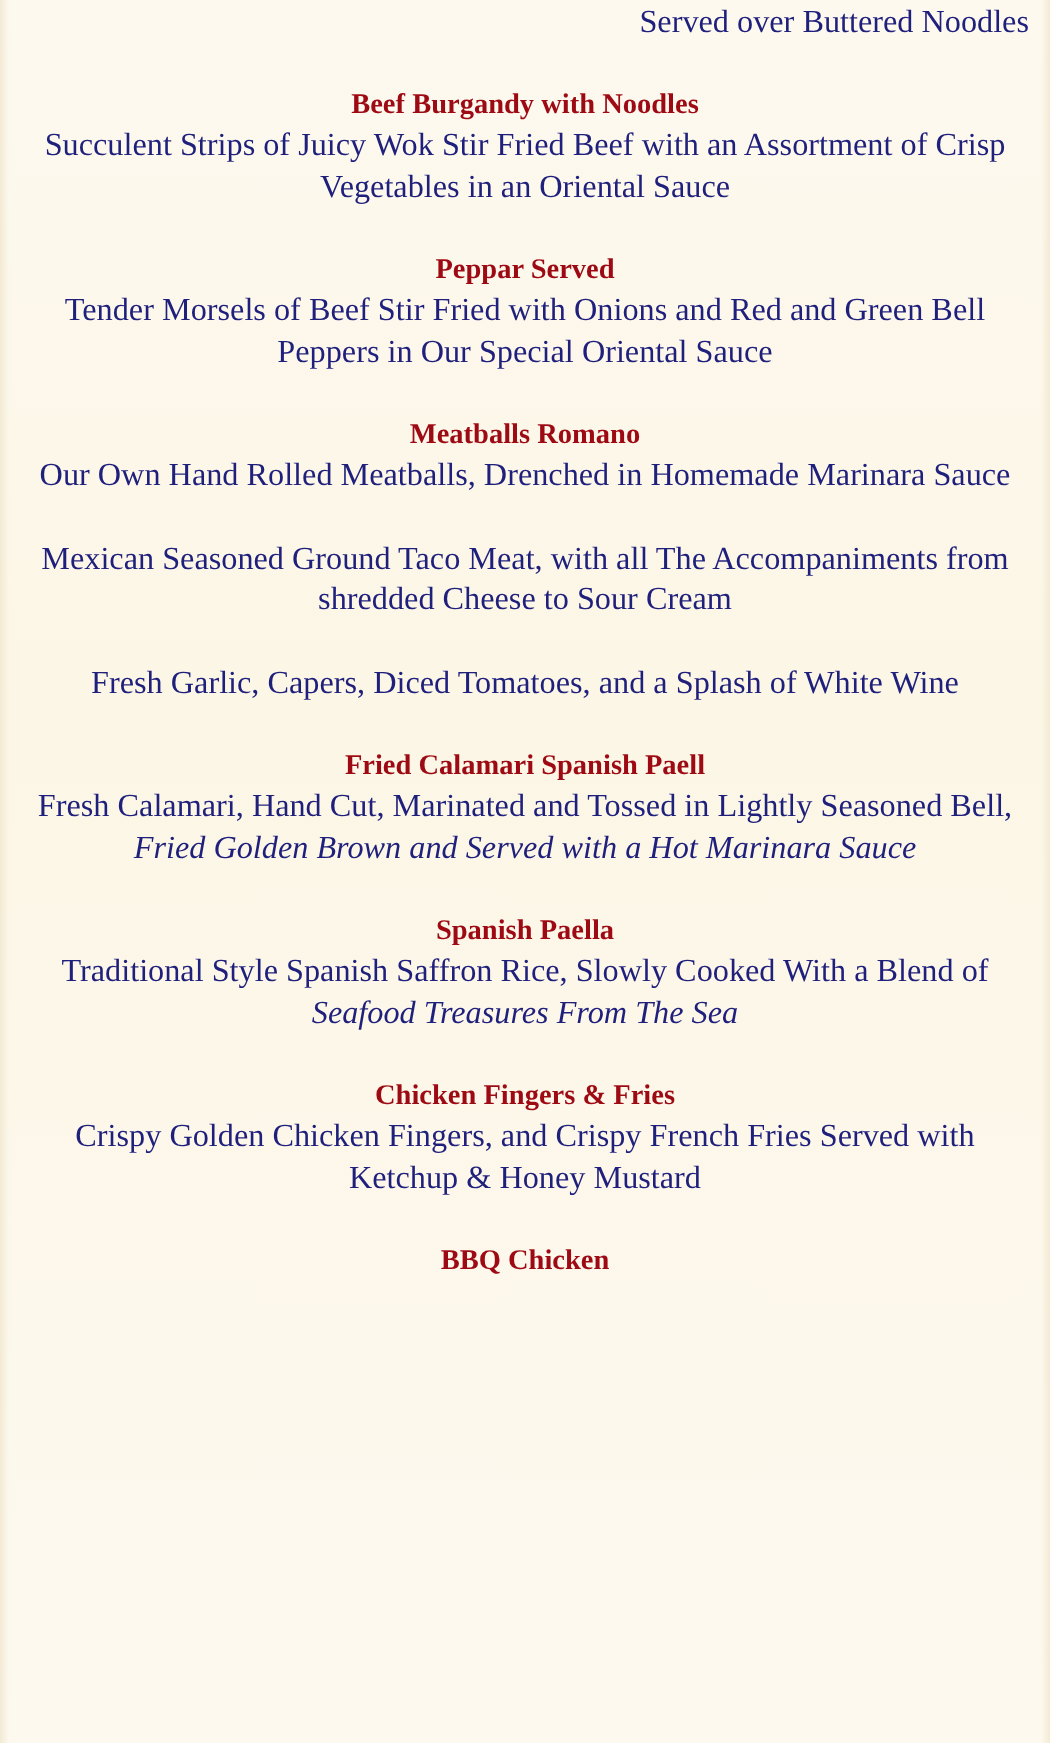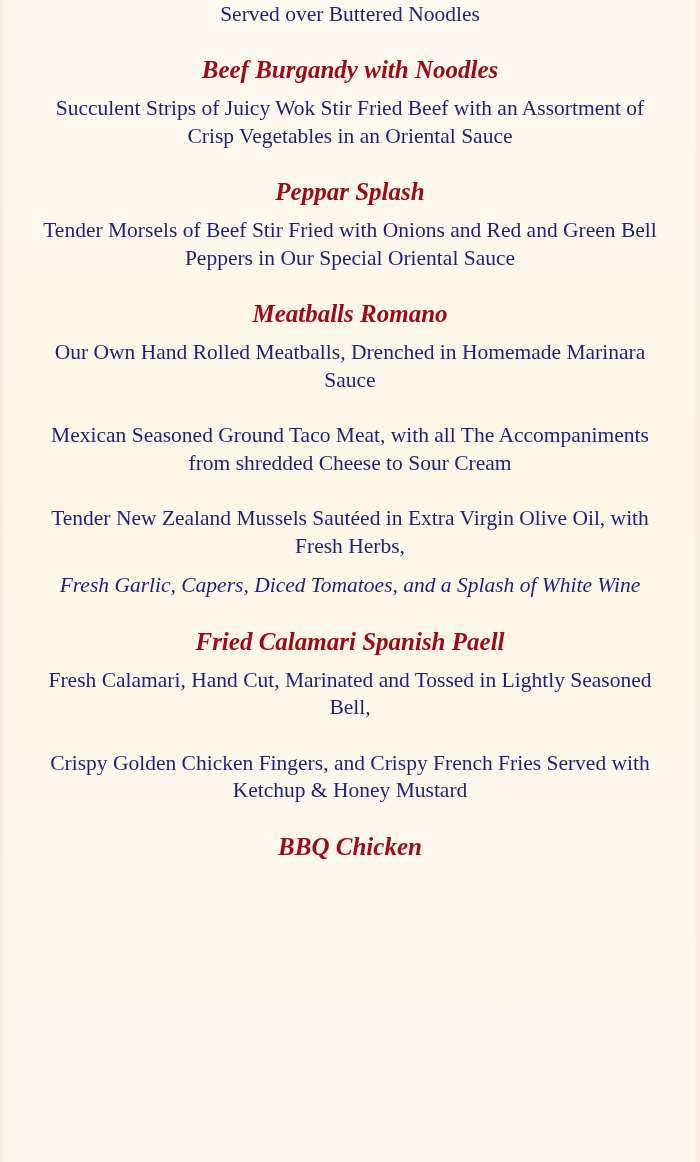--- a/index.html
+++ b/index.html
@@ -40,37 +40,37 @@
     width: 672px;
     margin: 0 auto;
     text-align: center;
   }
   .lead-line {
     font-size: 21.5px;
     line-height: 27px;
     color: #1f1f7c;
     margin: 0;
     padding-top: 1px;
+    text-align: right;
   }
   .item {
     margin-top: 28px;
   }
   .item-title {
-    font-size: 25px;
-    font-style: italic;
+    font-size: 19px;
     font-weight: bold;
     color: #9e0a14;
     line-height: 27px;
     margin: 0 0 0 0;
   }
   .item-desc {
     font-size: 21.5px;
     line-height: 27.5px;
     color: #1f1f7c;
-    margin: 12px;
+    margin: 0;
     padding: 0 4px;
   }
   .item-desc + .item-desc {
     margin-top: 0;
     font-style: italic;
   }
   .tail {
     height: 14px;
   }
 </style>
@@ -84,48 +84,54 @@
   <div class="menu">
 
     <p class="lead-line">Served over Buttered Noodles</p>
 
     <div class="item">
       <div class="item-title">Beef Burgandy with Noodles</div>
       <p class="item-desc">Succulent Strips of Juicy Wok Stir Fried Beef with an Assortment of Crisp Vegetables in an Oriental Sauce</p>
     </div>
 
     <div class="item">
-      <div class="item-title">Peppar Splash</div>
+      <div class="item-title">Peppar Served</div>
       <p class="item-desc">Tender Morsels of Beef Stir Fried with Onions and Red and Green Bell Peppers in Our Special Oriental Sauce</p>
     </div>
 
     <div class="item">
       <div class="item-title">Meatballs Romano</div>
       <p class="item-desc">Our Own Hand Rolled Meatballs, Drenched in Homemade Marinara Sauce</p>
     </div>
 
     <div class="item">
       <p class="item-desc">Mexican Seasoned Ground Taco Meat, with all The Accompaniments from shredded Cheese to Sour Cream</p>
     </div>
 
     <div class="item">
     </div>
 
     <div class="item">
-      <p class="item-desc">Tender New Zealand Mussels Sautéed in Extra Virgin Olive Oil, with Fresh Herbs,</p>
       <p class="item-desc">Fresh Garlic, Capers, Diced Tomatoes, and a Splash of White Wine</p>
     </div>
 
     <div class="item">
       <div class="item-title">Fried Calamari Spanish Paell</div>
       <p class="item-desc">Fresh Calamari, Hand Cut, Marinated and Tossed in Lightly Seasoned Bell,</p>
+      <p class="item-desc">Fried Golden Brown and Served with a Hot Marinara Sauce</p>
     </div>
 
+    <div class="item">
+      <div class="item-title">Spanish Paella</div>
+      <p class="item-desc">Traditional Style Spanish Saffron Rice, Slowly Cooked With a Blend of</p>
+      <p class="item-desc">Seafood Treasures From The Sea</p>
+    </div>
 
     <div class="item">
+      <div class="item-title">Chicken Fingers &amp; Fries</div>
       <p class="item-desc">Crispy Golden Chicken Fingers, and Crispy French Fries Served with Ketchup &amp; Honey Mustard</p>
     </div>
 
     <div class="item">
       <div class="item-title">BBQ Chicken</div>
     </div>
 
     <div class="tail"></div>
   </div>
 </div>

